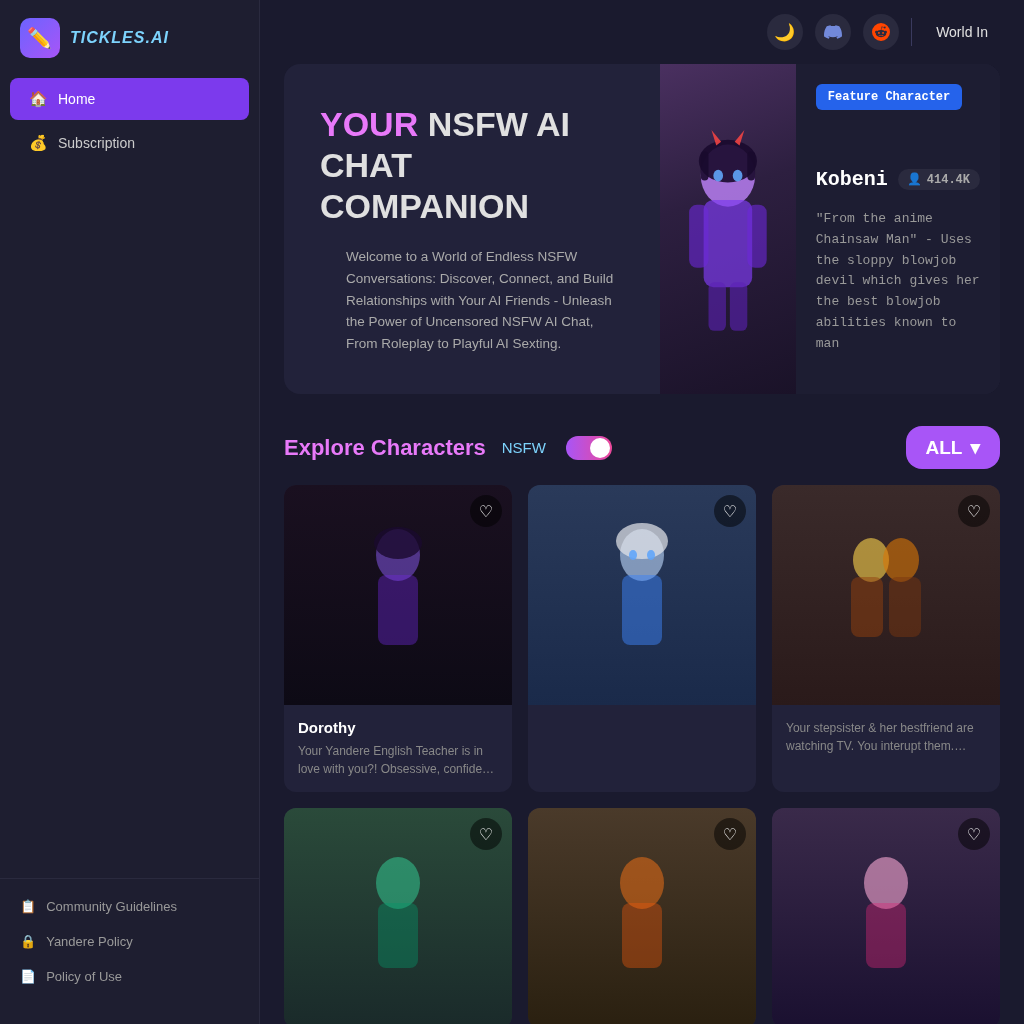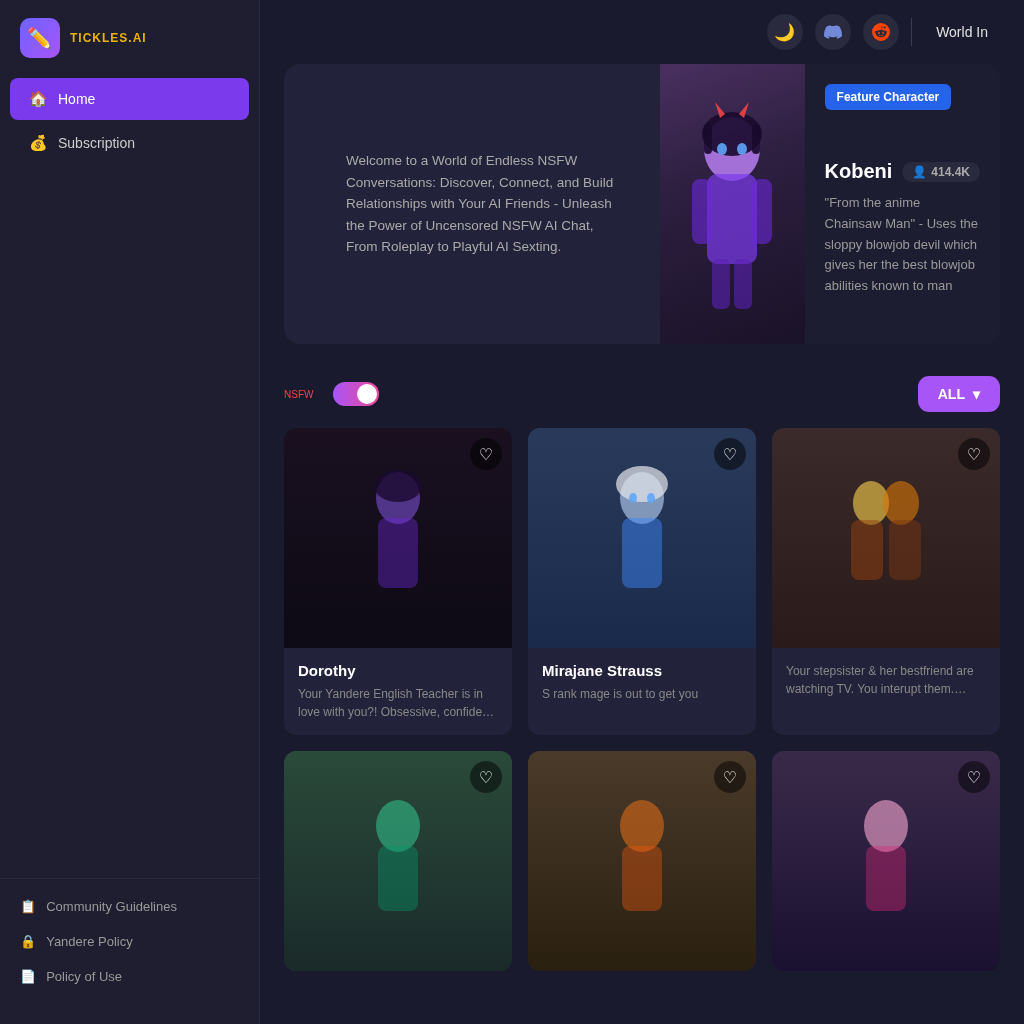--- a/index.html
+++ b/index.html
@@ -33,24 +33,25 @@
       width: 40px;
       height: 40px;
       background: linear-gradient(135deg, #6c63ff, #a855f7);
       border-radius: 10px;
       display: flex;
       align-items: center;
       justify-content: center;
       font-size: 20px;
     }
     .logo-text {
-      color: #eab308;
+      color: #7dd3fc;
       font-weight: 700;
-      font-size: 12px;
+      font-size: 16px;
       letter-spacing: 1px;
+      font-style: italic;
     }
     .sidebar-section-label {
       font-size: 10px;
       color: #666;
       letter-spacing: 1.5px;
       padding: 16px 20px 8px 20px;
       text-transform: uppercase;
     }
     .sidebar-nav {
       flex: 1;
@@ -194,21 +195,22 @@
       align-items: center;
       justify-content: center;
       font-size: 80px;
     }
     .feature-card {
       background: rgba(30, 30, 50, 0.95);
       flex: 1;
       padding: 20px;
       display: flex;
       flex-direction: column;
-      gap: 10px;
+      gap: 18px;
+      font-family: Liberation Mono, monospace;
     }
     .feature-badge {
       background: #2563eb;
       color: white;
       font-size: 12px;
       font-weight: 600;
       padding: 6px 12px;
       border-radius: 6px;
       display: inline-flex;
       align-items: center;
@@ -251,22 +253,22 @@
       display: flex;
       align-items: center;
       gap: 16px;
     }
     .explore-title {
       font-size: 22px;
       font-weight: 700;
       color: #e879f9;
     }
     .nsfw-label {
-      font-size: 10px;
-      color: #ef4444;
+      font-size: 15px;
+      color: #7dd3fc;
       margin-right: 4px;
     }
     .toggle-switch {
       width: 46px;
       height: 24px;
       background: linear-gradient(90deg, #a855f7, #ec4899);
       border-radius: 12px;
       position: relative;
       cursor: pointer;
       display: inline-flex;
@@ -280,22 +282,22 @@
       border-radius: 50%;
       position: absolute;
       right: 2px;
       transition: left 0.2s;
     }
     .all-dropdown {
       background: #a855f7;
       color: white;
       border: none;
       padding: 10px 20px;
-      border-radius: 11px;
-      font-size: 14px;
+      border-radius: 16px;
+      font-size: 19px;
       font-weight: 600;
       cursor: pointer;
       display: flex;
       align-items: center;
       gap: 8px;
     }
 
     
     .cards-grid {
       display: grid;
@@ -421,20 +423,24 @@
       <svg width="18" height="18" viewBox="0 0 24 24" fill="#ff4500">
           <path d="M12 0A12 12 0 0 0 0 12a12 12 0 0 0 12 12 12 12 0 0 0 12-12A12 12 0 0 0 12 0zm5.01 4.744c.688 0 1.25.561 1.25 1.249a1.25 1.25 0 0 1-2.498.056l-2.597-.547-.8 3.747c1.824.07 3.48.632 4.674 1.488.308-.309.73-.491 1.207-.491.968 0 1.754.786 1.754 1.754 0 .716-.435 1.333-1.01 1.614a3.111 3.111 0 0 1 .042.52c0 2.694-3.13 4.87-7.004 4.87-3.874 0-7.004-2.176-7.004-4.87 0-.183.015-.366.043-.534A1.748 1.748 0 0 1 4.028 12c0-.968.786-1.754 1.754-1.754.463 0 .898.196 1.207.49 1.207-.883 2.878-1.43 4.744-1.487l.885-4.182a.342.342 0 0 1 .14-.197.35.35 0 0 1 .238-.042l2.906.617a1.214 1.214 0 0 1 1.108-.701zM9.25 12C8.561 12 8 12.562 8 13.25c0 .687.561 1.248 1.25 1.248.687 0 1.248-.561 1.248-1.249 0-.688-.561-1.249-1.249-1.249zm5.5 0c-.687 0-1.248.561-1.248 1.25 0 .687.561 1.248 1.249 1.248.688 0 1.249-.561 1.249-1.249 0-.687-.562-1.249-1.25-1.249zm-5.466 3.99a.327.327 0 0 0-.231.094.33.33 0 0 0 0 .463c.842.842 2.484.913 2.961.913.477 0 2.105-.056 2.961-.913a.361.361 0 0 0 .029-.463.33.33 0 0 0-.464 0c-.547.533-1.684.73-2.512.73-.828 0-1.979-.196-2.512-.73a.326.326 0 0 0-.232-.095z"></path>
         </svg>
     </button>
     <div class="topbar-divider"></div>
     <button class="sign-in-btn">World In</button>
   </div>
 
   <div class="hero">
     <div class="hero-text">
+      <div class="hero-title">
+        <span class="your">YOUR</span>
+        <span class="rest"> NSFW AI<br>CHAT COMPANION</span>
+      </div>
       <p class="hero-desc">Welcome to a World of Endless NSFW Conversations: Discover, Connect, and Build Relationships with Your AI Friends - Unleash the Power of Uncensored NSFW AI Chat, From Roleplay to Playful AI Sexting.</p>
     </div>
     <div class="hero-image-area">
       <div class="hero-character-img">
         <div class="anime-char-placeholder">
           <svg width="140" height="220" viewBox="0 0 140 220" fill="none">
 
             <ellipse cx="70" cy="55" rx="28" ry="32" fill="#c084fc" opacity="0.8"></ellipse>
             <rect x="45" y="80" width="50" height="90" rx="10" fill="#7c3aed" opacity="0.7"></rect>
             <rect x="30" y="85" width="20" height="65" rx="8" fill="#6d28d9" opacity="0.6"></rect>
@@ -465,20 +471,21 @@
             <span>414.4K</span>
           </div>
         </div>
         <p class="feature-char-desc">"From the anime Chainsaw Man" - Uses the sloppy blowjob devil which gives her the best blowjob abilities known to man</p>
       </div>
     </div>
   </div>
 
   <div class="explore-header">
     <div class="explore-title-group">
+      <span class="explore-title">Explore Characters</span>
       <span class="nsfw-label">NSFW</span>
       <div class="toggle-switch">
         <div class="toggle-knob"></div>
       </div>
     </div>
     <button class="all-dropdown">
       <span>ALL</span>
       <span>▾</span>
     </button>
   </div>
@@ -508,24 +515,20 @@
           <svg width="90" height="160" viewBox="0 0 90 160" fill="none">
             <ellipse cx="45" cy="40" rx="22" ry="26" fill="#bfdbfe" opacity="0.6"></ellipse>
             <rect x="25" y="60" width="40" height="70" rx="8" fill="#3b82f6" opacity="0.5"></rect>
             <ellipse cx="45" cy="26" rx="26" ry="18" fill="#e5e7eb" opacity="0.7"></ellipse>
             <ellipse cx="36" cy="40" rx="4" ry="5" fill="#60a5fa" opacity="0.9"></ellipse>
             <ellipse cx="54" cy="40" rx="4" ry="5" fill="#60a5fa" opacity="0.9"></ellipse>
           </svg>
         </div>
         <button class="heart-btn">♡</button>
       </div>
-      <div class="char-card-info">
-        <div class="char-card-name">Mirajane Strauss</div>
-        <div class="char-card-desc">S rank mage is out to get you</div>
-      </div>
     </div>
 
     <div class="char-card">
       <div class="char-card-img">
         <div class="char-card-img-bg card-bg-3">
           <svg width="90" height="160" viewBox="0 0 90 160" fill="none">
             <ellipse cx="30" cy="45" rx="18" ry="22" fill="#fcd34d" opacity="0.6"></ellipse>
             <ellipse cx="60" cy="45" rx="18" ry="22" fill="#d97706" opacity="0.6"></ellipse>
             <rect x="10" y="62" width="32" height="60" rx="8" fill="#92400e" opacity="0.5"></rect>
             <rect x="48" y="62" width="32" height="60" rx="8" fill="#78350f" opacity="0.5"></rect>

